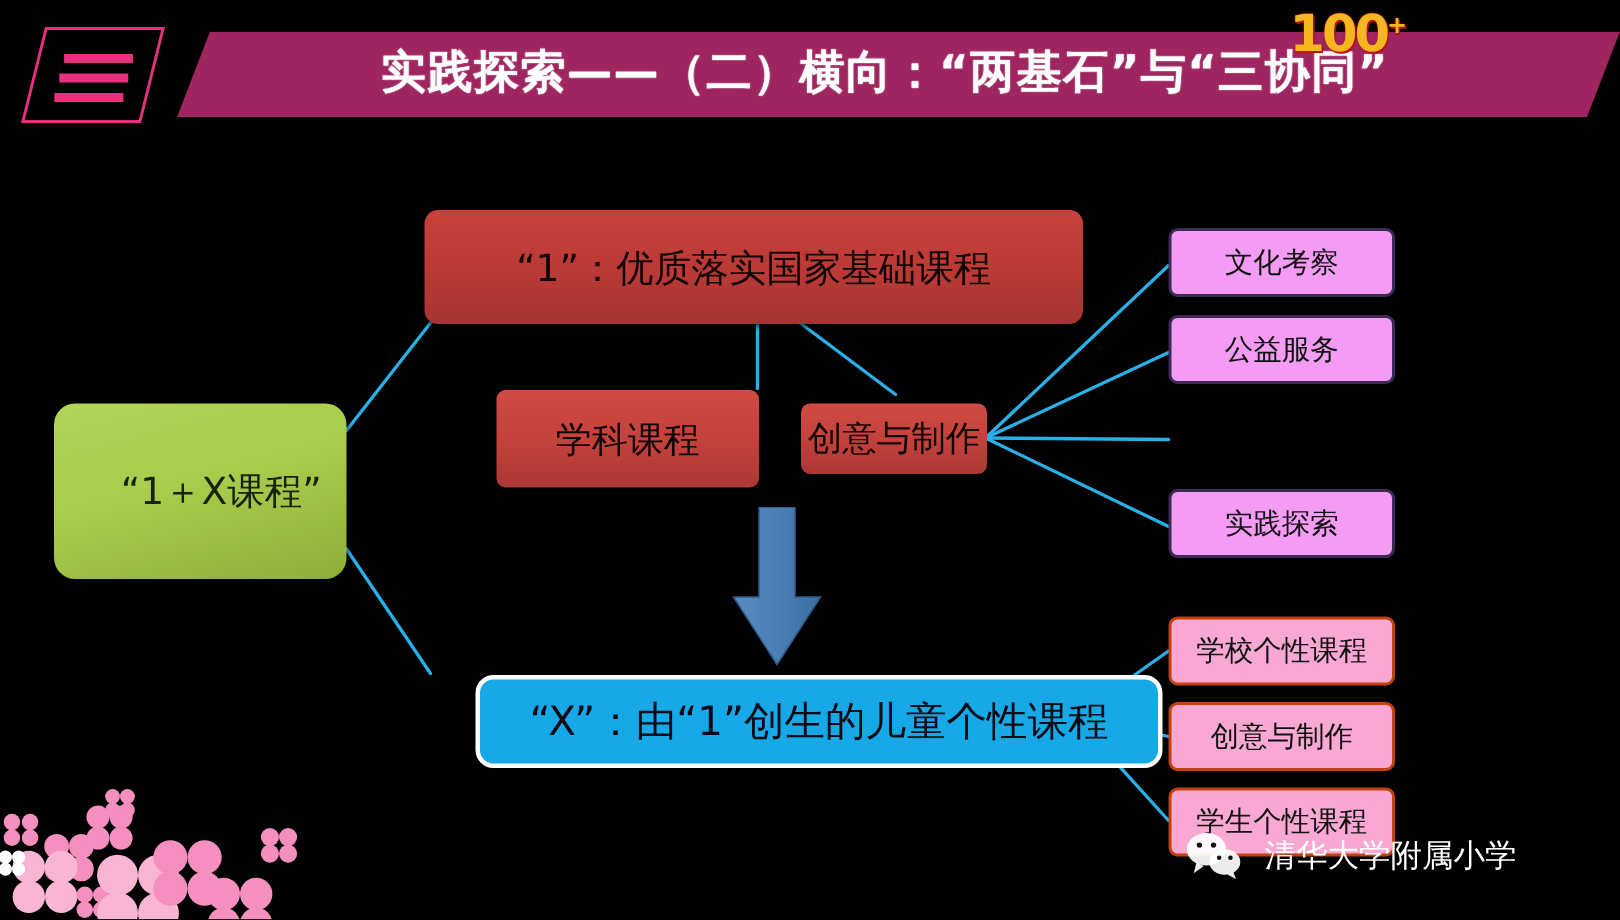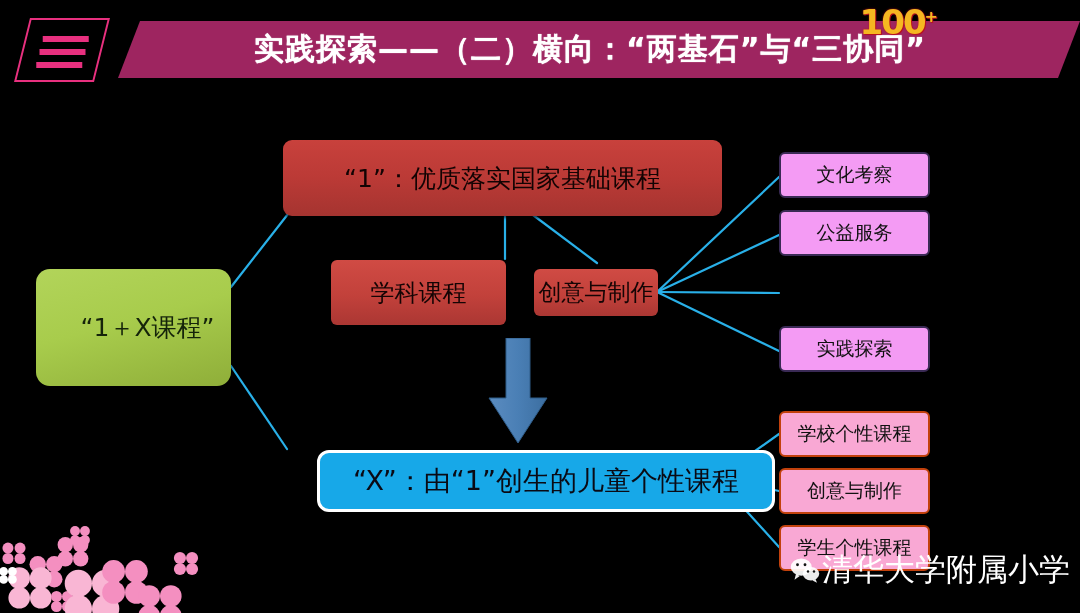--- a/index.html
+++ b/index.html
@@ -168,22 +168,22 @@
   #watermark {
     position: absolute;
     left: 790px; top: 548px;
     width: 280px; height: 44px;
     display: flex;
     align-items: center;
     z-index: 8;
   }
   #watermark .wm-text {
     color: #ffffff;
-    font-size: 31px;
-    margin-left: 2px;
+    font-size: 21px;
+    margin-left: 15px;
     font-family: "DejaVu Sans", "Liberation Sans", sans-serif;
     white-space: nowrap;
   }
   #wechat-icon { width: 38px; height: 32px; }
 </style>
 </head>
 <body>
 
 <div id="slide">
 

